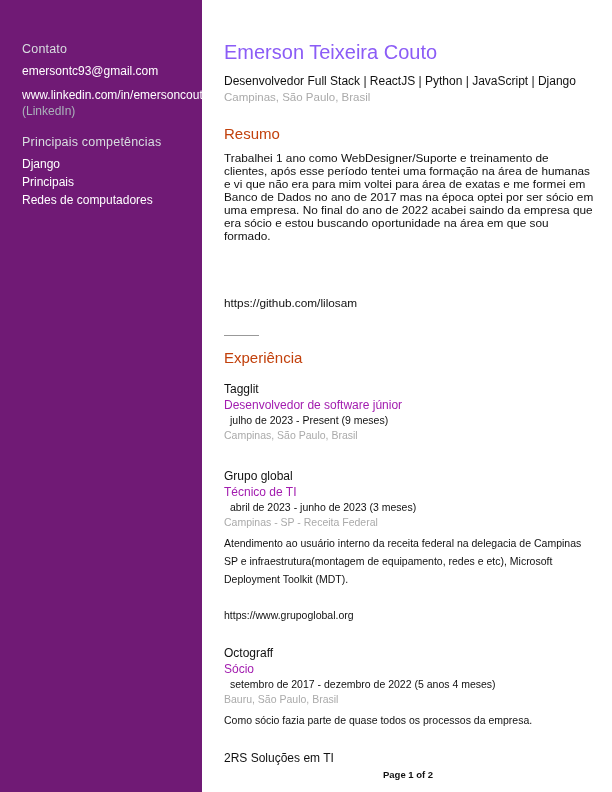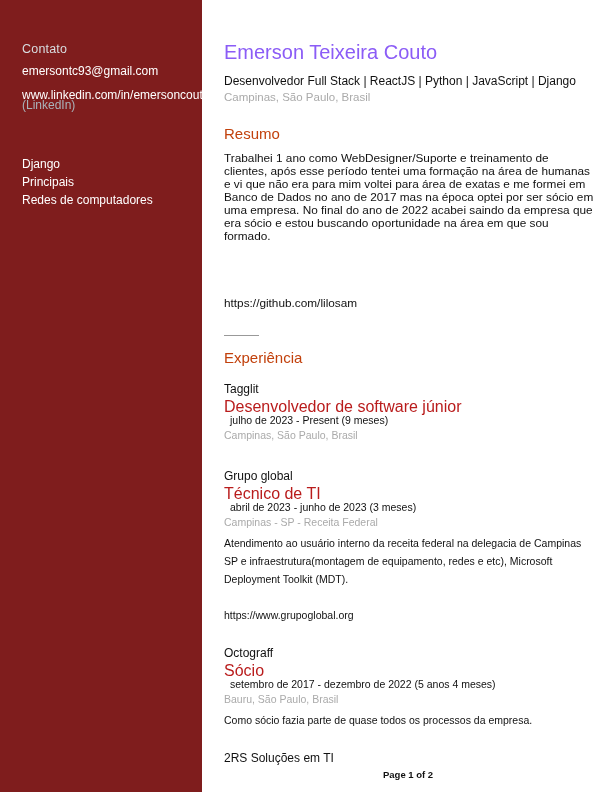--- a/index.html
+++ b/index.html
@@ -1,44 +1,45 @@
 <!DOCTYPE html>
 <html><head>
 <meta charset="utf-8">
 <style>
   html, body { margin:0; padding:0; }
   body { width:612px; height:792px; position:relative; background:#ffffff; overflow:hidden;
          font-family:"Liberation Sans", sans-serif; color:#222; }
-  .sidebar { position:absolute; left:0; top:0; width:202px; height:792px; background:#7f1d1d; color:#fff; }
+  .sidebar { position:absolute; left:0; top:0; width:202px; height:792px; background:#701a75; color:#fff; }
   .sb-h { position:absolute; left:22px; font-size:12.5px; color:#d8dde0; letter-spacing:0.2px; }
   .sb-t { position:absolute; left:22px; font-size:12px; color:#ffffff; }
   .sb-muted { color:#aab3ba; }
   .main { position:absolute; left:224px; top:0; width:370px; }
   .abs { position:absolute; white-space:nowrap; }
   .name { font-size:20px; color:#8b5cf6; top:41px; left:0; }
   .headline { font-size:12px; color:#111; top:74px; left:0; }
   .loc { font-size:11.5px; color:#aaaaaa; top:91px; left:0; }
   .sec { font-size:15px; color:#c2410c; left:0; }
   .para { font-size:11.8px; line-height:13px; color:#111; white-space:normal; width:370px; }
   .rule { position:absolute; left:0; top:335px; width:35px; height:1px; background:#999; }
   .co { font-size:12px; color:#111; left:0; }
-  .role { font-size:16px; color:#b91c1c; left:0; }
+  .role { font-size:12px; color:#a21caf; left:0; }
   .date { font-size:10.5px; color:#111; left:0;padding-left:6px; }
   .eloc { font-size:10.5px; color:#aaaaaa; left:0; }
   .desc { font-size:10.5px; line-height:18px; color:#111; white-space:normal; width:370px; left:0; }
   .footer { position:absolute; left:383px; top:769px; font-size:9.5px; font-weight:bold; color:#111; }
 </style>
 </head>
 <body>
 
 <div class="sidebar">
   <div class="sb-h" style="top:42px;">Contato</div>
   <div class="sb-t" style="top:64px;">emersontc93@gmail.com</div>
   <div class="sb-t" style="top:88px;">www.linkedin.com/in/emersoncouto</div>
-  <div class="sb-t sb-muted" style="top:98px;">(LinkedIn)</div>
+  <div class="sb-t sb-muted" style="top:104px;">(LinkedIn)</div>
+  <div class="sb-h" style="top:135px;">Principais competências</div>
   <div class="sb-t" style="top:157px;">Django</div>
   <div class="sb-t" style="top:175px;">Principais</div>
   <div class="sb-t" style="top:193px;">Redes de computadores</div>
 </div>
 
 <div class="main">
   <div class="abs name">Emerson Teixeira Couto</div>
   <div class="abs headline">Desenvolvedor Full Stack | ReactJS | Python | JavaScript | Django</div>
   <div class="abs loc">Campinas, São Paulo, Brasil</div>
 

